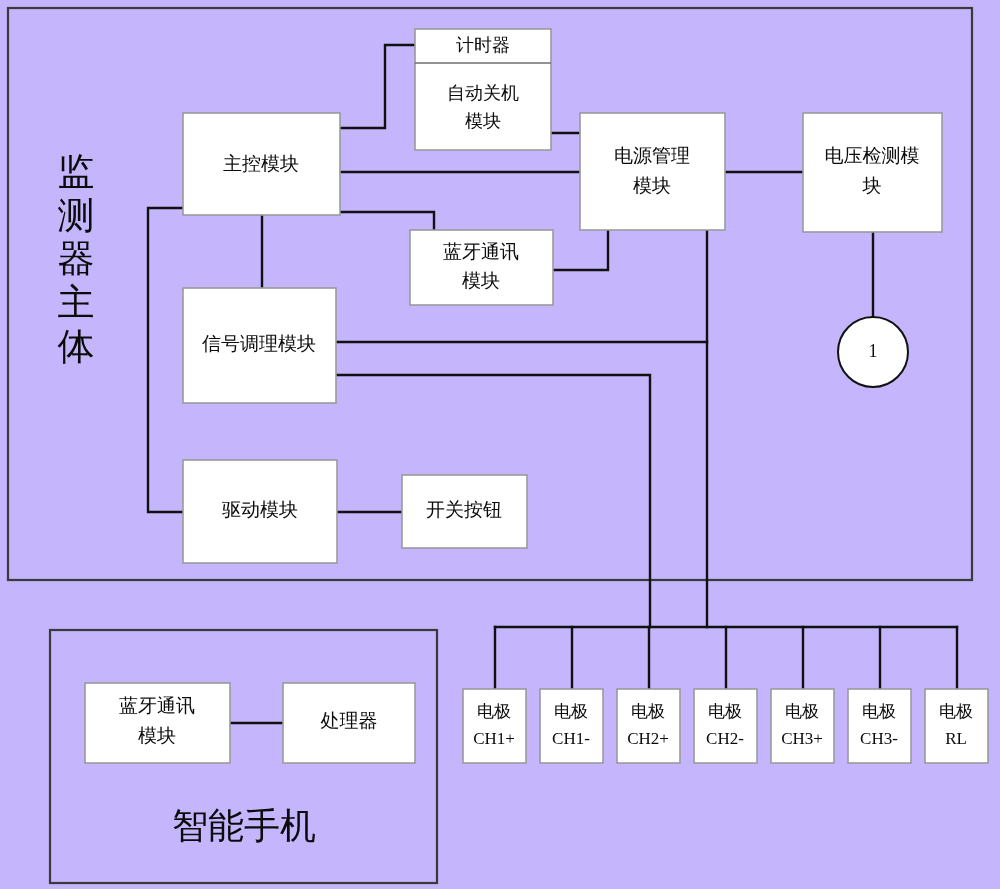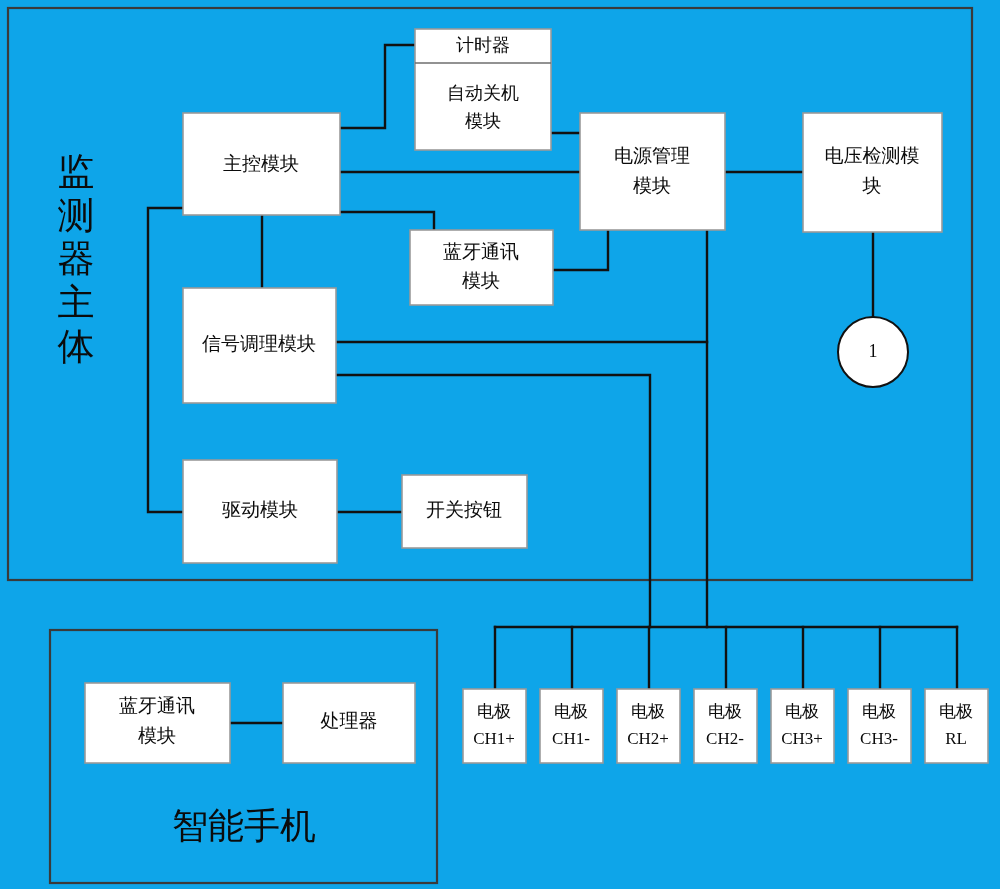--- a/index.html
+++ b/index.html
@@ -10,21 +10,21 @@
   body {
     width: 1000px;
     height: 889px;
     font-family: "Liberation Serif", "DejaVu Serif", serif;
     overflow: hidden;
   }
   #diagram-root {
     position: relative;
     width: 1000px;
     height: 889px;
-    background: #0ea5e9;
+    background: #c4b5fd;
   }
   svg#diagram-svg {
     position: absolute;
     top: 0;
     left: 0;
     width: 1000px;
     height: 889px;
     display: block;
   }
   .box-rect {

